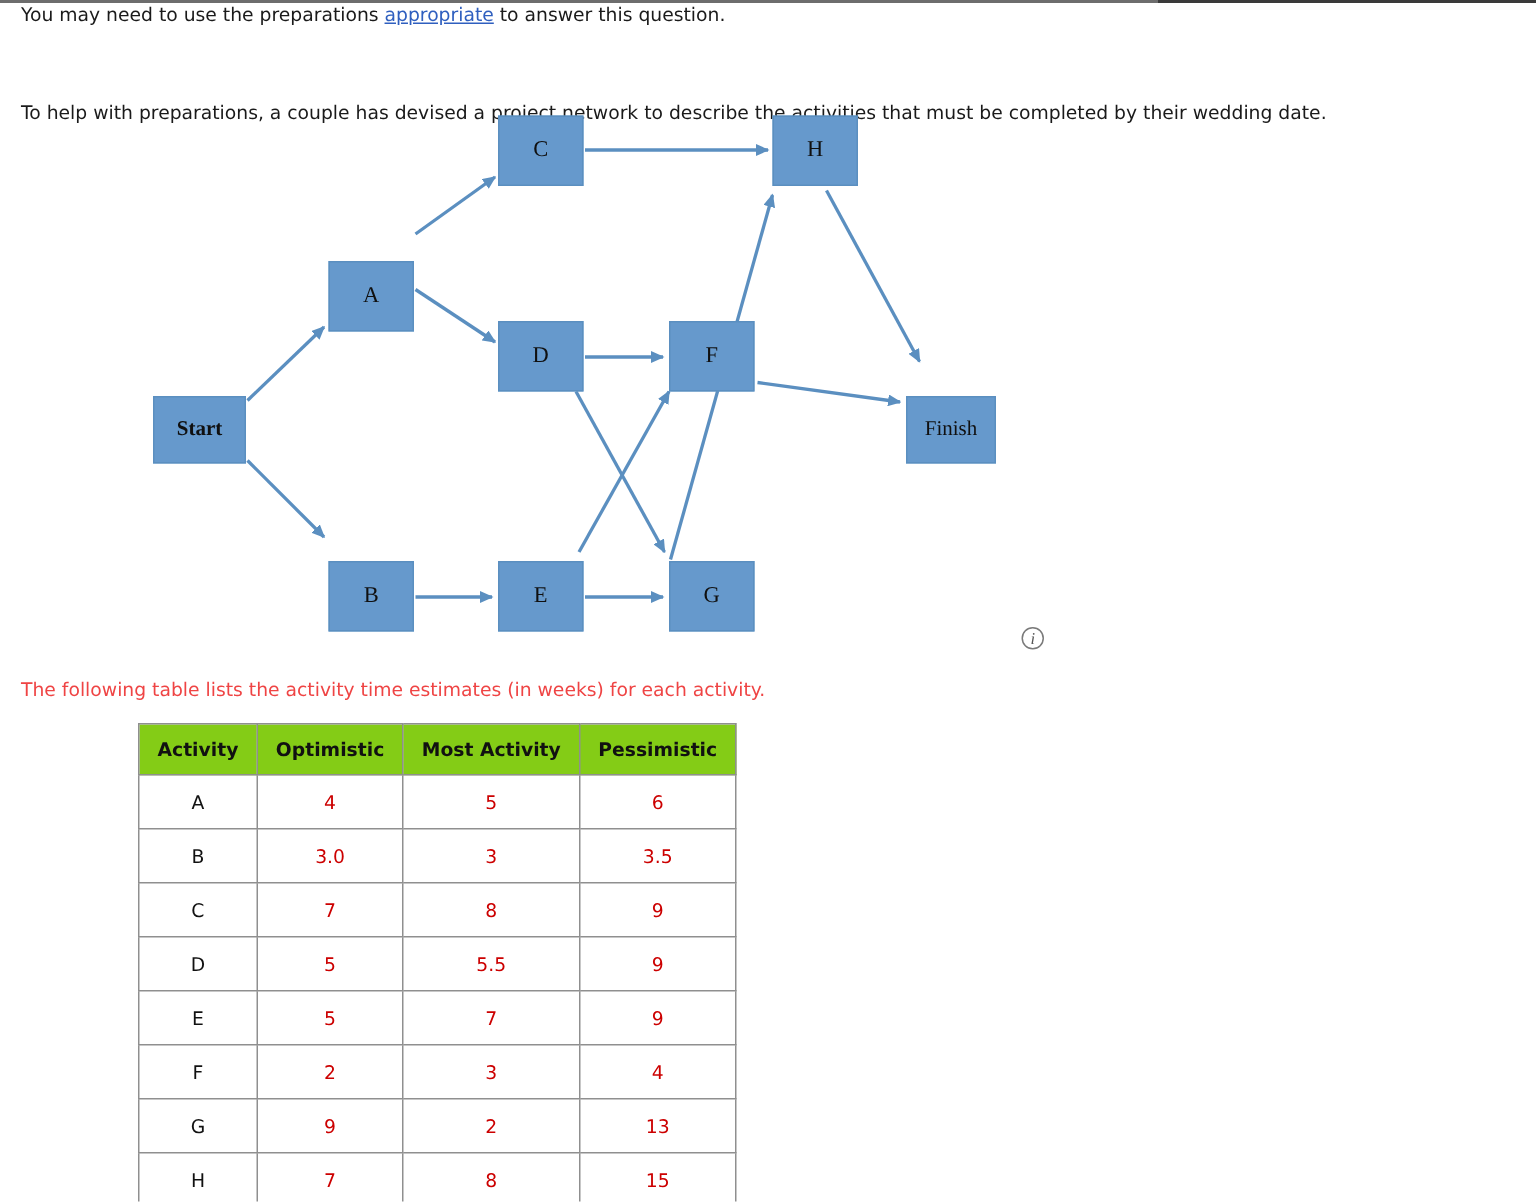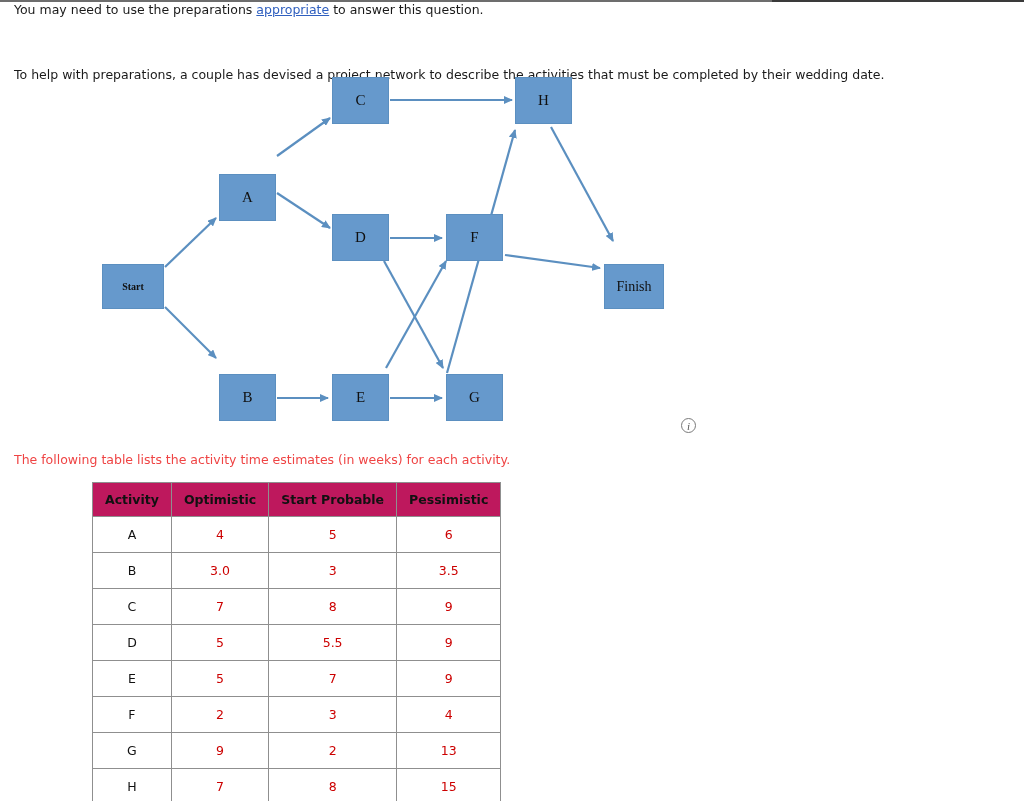--- a/index.html
+++ b/index.html
@@ -35,39 +35,39 @@
     position:absolute;
     background:#6699cc;
     border:1px solid #5b8fc0;
     display:flex;align-items:center;justify-content:center;
     font-family:"Liberation Serif", serif;
     font-size:15px;
     color:#101010;
     box-sizing:border-box;
   }
   .node.small{width:57px;height:47px;}
-  .node.start{width:62px;height:45px;font-weight:bold;font-size:10px;}
+  .node.start{width:62px;height:45px;font-weight:bold;font-size:14px;}
   .node.finish{width:60px;height:45px;font-size:14px;text-align:right;}
   svg.edges{position:absolute;left:0;top:0;width:1024px;height:390px;}
   .infoicon{
     position:absolute;left:681px;top:418px;width:15px;height:15px;
     border:1px solid #7a7a7a;border-radius:50%;
     font-family:"Liberation Serif", serif;font-style:italic;font-size:11px;
     color:#555;display:flex;align-items:center;justify-content:center;
     box-sizing:border-box;
   }
   .tabledesc{
     position:absolute;left:14px;top:452px;font-size:12.5px;color:#ef4444;
   }
   table.est{
     position:absolute;left:92px;top:482px;border-collapse:collapse;
     font-size:12.5px;
   }
   table.est th{
-    background:#be185d;border:1px solid #8f8f8f;
+    background:#84cc16;border:1px solid #8f8f8f;
     padding:9px 12px;font-weight:bold;color:#111;
     font-size:12.5px;
   }
   table.est td{
     border:1px solid #8f8f8f;
     padding:10px 12px;text-align:center;color:#cc0000;
     font-size:12.5px;
     background:#ffffff;
   }
   table.est td.act{color:#111111;}
@@ -142,21 +142,21 @@
 
 <div class="infoicon">i</div>
 
 <div class="tabledesc">The following table lists the activity time estimates (in weeks) for each activity.</div>
 
 <table class="est">
   <thead>
     <tr>
       <th>Activity</th>
       <th>Optimistic</th>
-      <th>Start Probable</th>
+      <th>Most Activity</th>
       <th>Pessimistic</th>
     </tr>
   </thead>
   <tbody>
     <tr>
       <td class="act">A</td>
       <td>4</td>
       <td>5</td>
       <td>6</td>
     </tr>

